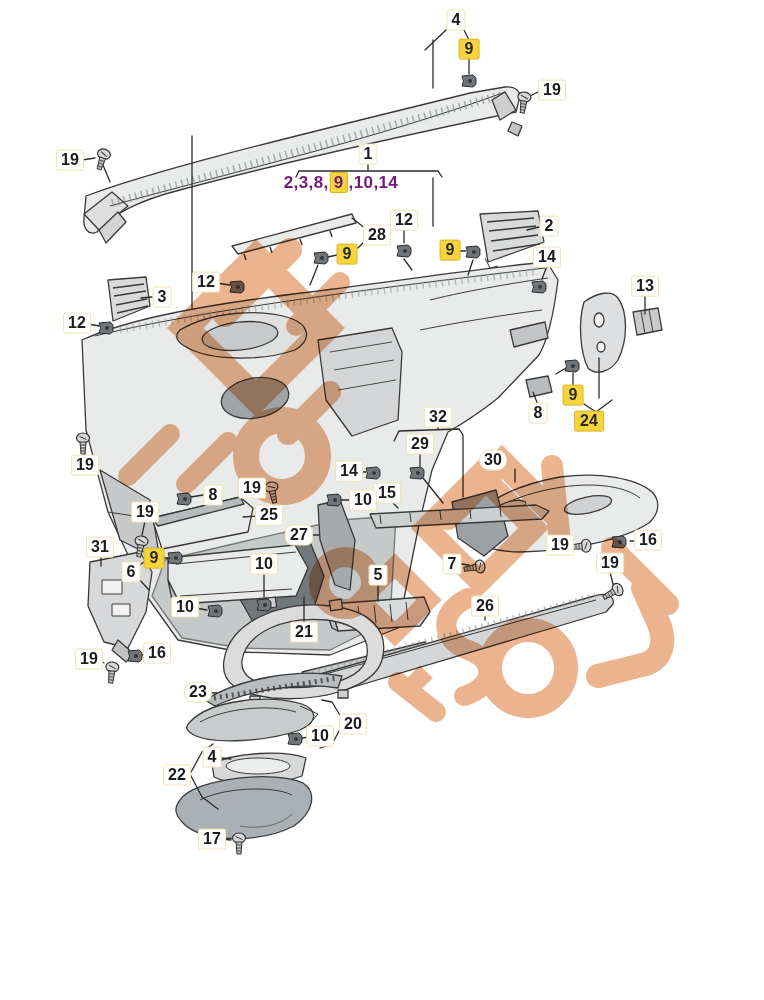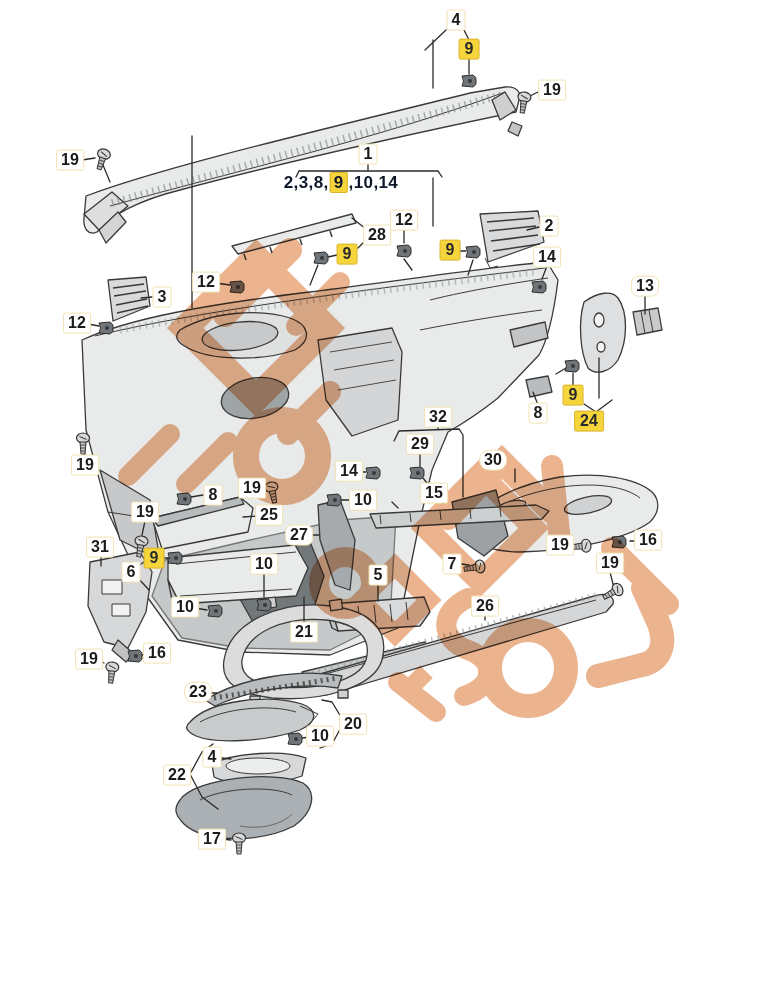--- a/index.html
+++ b/index.html
@@ -6,21 +6,21 @@
   .stage{position:relative;width:764px;height:1000px;background:#ffffff;overflow:hidden;
          font-family:"Liberation Sans",sans-serif;}
   .stage svg{position:absolute;left:0;top:0;}
   
   .callout{position:absolute;transform:translate(-50%,-50%);
            font-weight:bold;font-size:16px;line-height:1.05;color:#1b1b1b;
            background:#ffffff;border:1px solid #f0e2b4;border-radius:2px;
            padding:1px 4px;white-space:nowrap;z-index:5;}
   .callout.hl{background:#f6d53c;border:1.5px solid #d9b32a;color:#2a2a2a;padding:1px 5px;}
   .grouplab{position:absolute;transform:translate(-50%,-50%);z-index:5;
-            font-weight:bold;font-size:17px;color:#0f172a;white-space:nowrap;letter-spacing:.4px;}
+            font-weight:bold;font-size:17px;color:#701a75;white-space:nowrap;letter-spacing:.4px;}
   .grouplab .ghl{background:#f6d53c;border:1.5px solid #d9b32a;padding:0 3px;margin:0 1px;border-radius:2px;}
 </style>
 </head>
 <body>
 
 <div class="stage">
 
 <svg width="764" height="1000" viewBox="0 0 764 1000">
   <defs>
     <symbol id="screw" overflow="visible">
@@ -287,29 +287,29 @@
       <div class="callout" style="left: 368px; top: 154px;">1</div>
       <div class="callout" style="left: 404px; top: 220px;">12</div>
       <div class="callout" style="left: 377px; top: 235px;">28</div>
       <div class="callout hl" style="left: 347px; top: 254px;">9</div>
       <div class="callout hl" style="left: 450px; top: 250px;">9</div>
       <div class="callout" style="left: 549px; top: 226px;">2</div>
       <div class="callout" style="left: 547px; top: 257px;">14</div>
       <div class="callout" style="left: 206px; top: 282px;">12</div>
       <div class="callout" style="left: 162px; top: 297px;">3</div>
       <div class="callout" style="left: 77px; top: 323px;">12</div>
-      <div class="callout" style="left: 645px; top: 286px; border-radius: 7px;">13</div>
+      <div class="callout" style="left: 645px; top: 286px;">13</div>
       <div class="callout hl" style="left: 573px; top: 395px;">9</div>
       <div class="callout hl" style="left: 589px; top: 421px;">24</div>
       <div class="callout" style="left: 538px; top: 413px;">8</div>
       <div class="callout" style="left: 85px; top: 465px;">19</div>
       <div class="callout" style="left: 438px; top: 417px;">32</div>
       <div class="callout" style="left: 420px; top: 444px;">29</div>
       <div class="callout" style="left: 349px; top: 471px;">14</div>
-      <div class="callout" style="left: 387px; top: 493px; margin-left: 47px;">15</div>
+      <div class="callout" style="left: 387px; top: 493px;">15</div>
       <div class="callout" style="left: 363px; top: 500px;">10</div>
       <div class="callout" style="left: 252px; top: 488px;">19</div>
       <div class="callout" style="left: 213px; top: 495px;">8</div>
       <div class="callout" style="left: 493px; top: 460px; border-radius: 10px;">30</div>
       <div class="callout" style="left: 269px; top: 515px;">25</div>
       <div class="callout" style="left: 299px; top: 535px; border-radius: 7px;">27</div>
       <div class="callout" style="left: 145px; top: 512px;">19</div>
       <div class="callout hl" style="left: 154px; top: 558px;">9</div>
       <div class="callout" style="left: 131px; top: 572px;">6</div>
       <div class="callout" style="left: 264px; top: 564px;">10</div>

